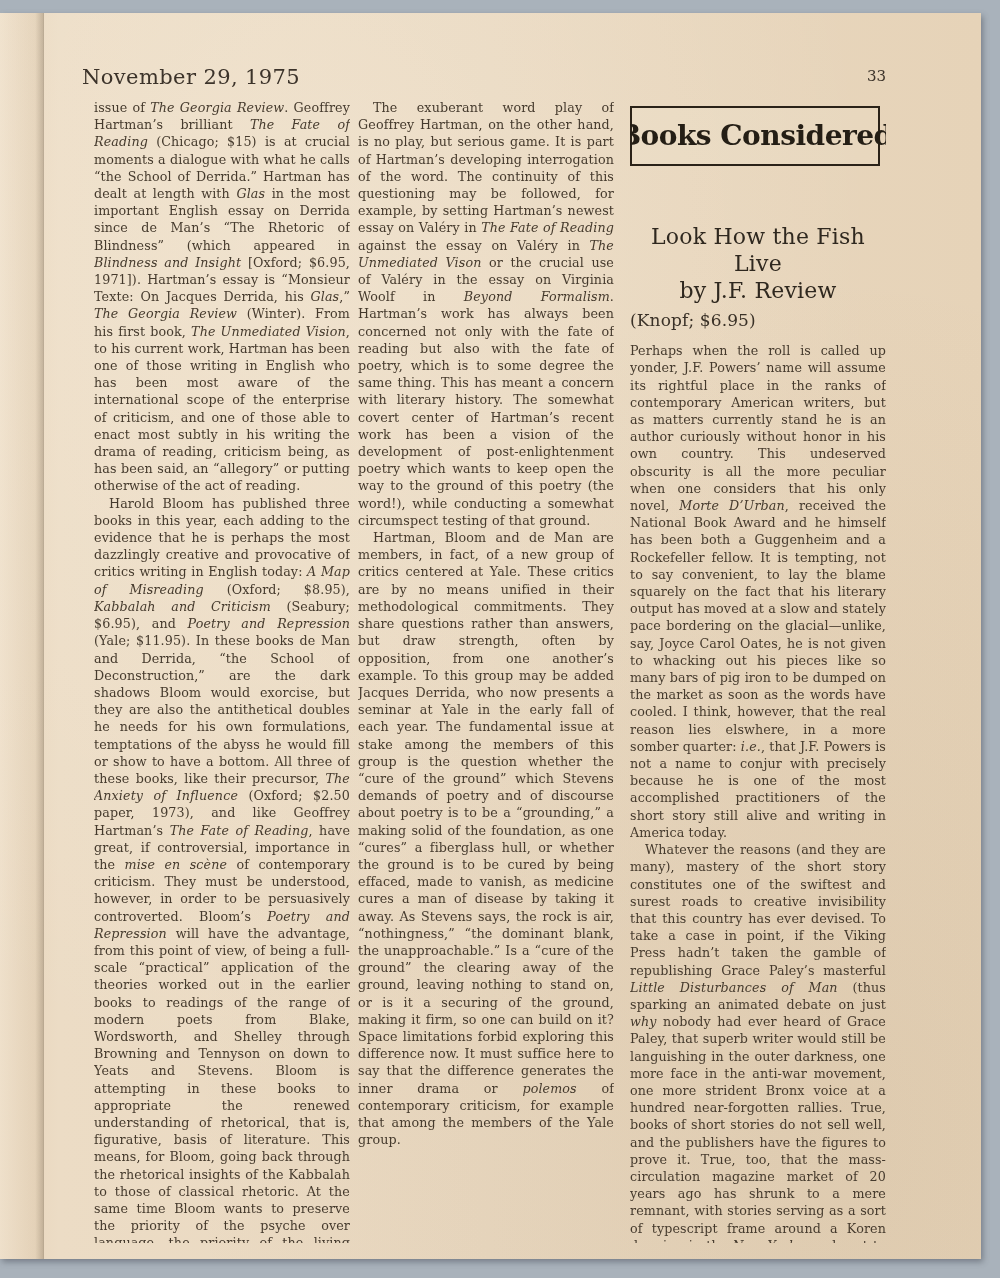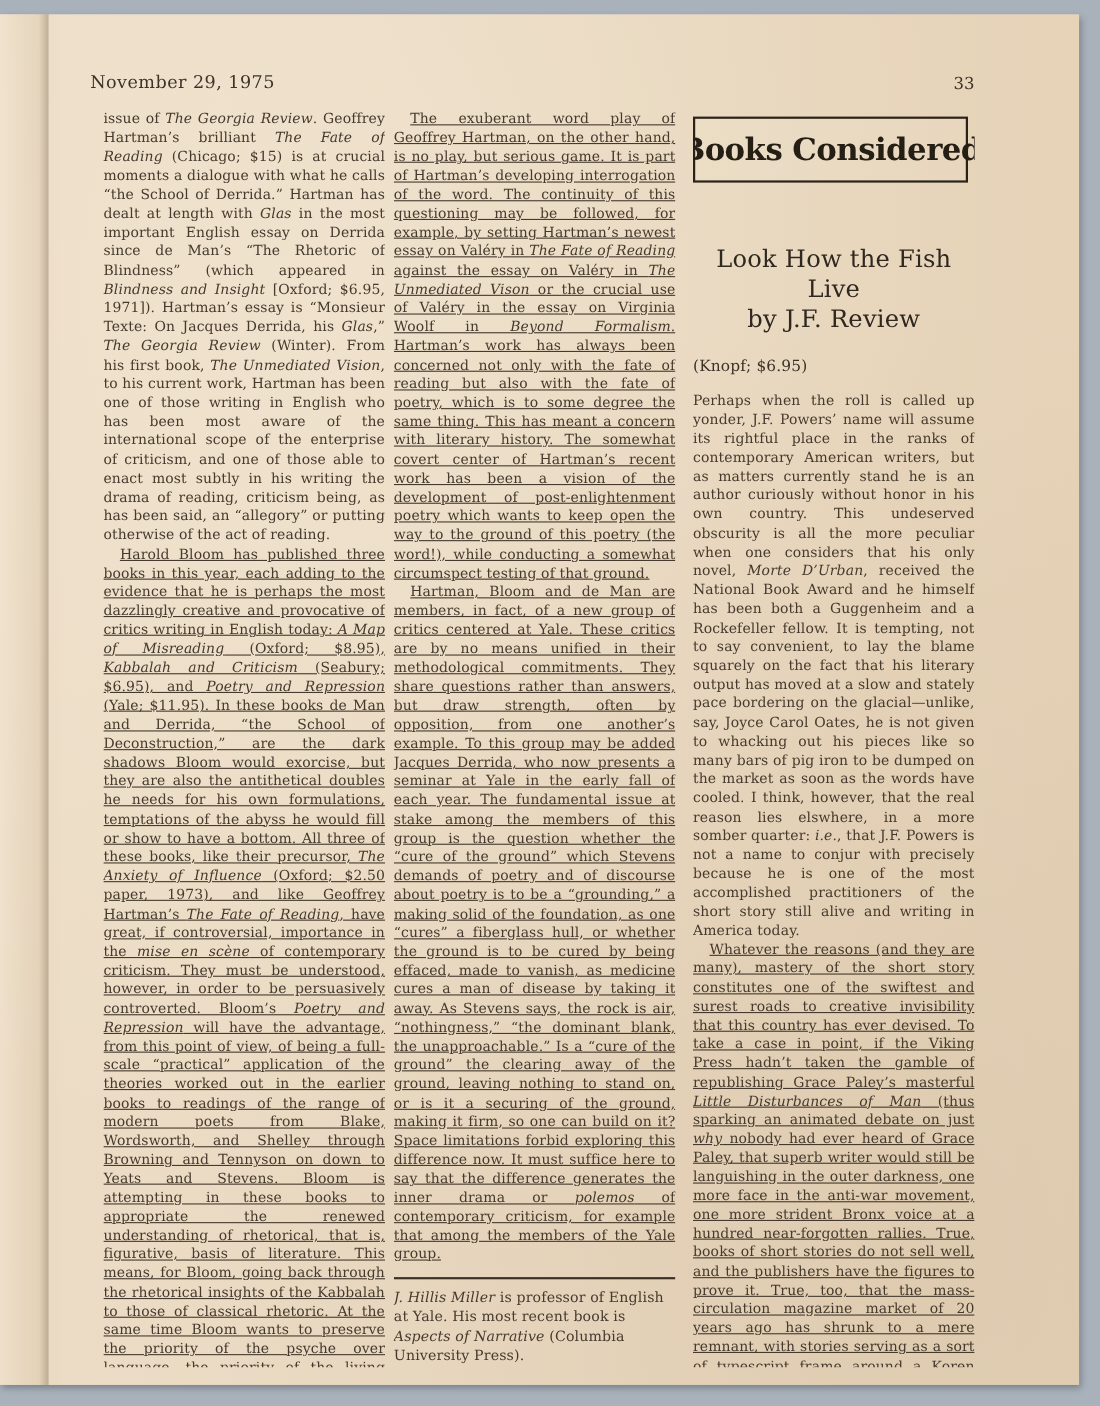--- a/index.html
+++ b/index.html
@@ -19,57 +19,57 @@
       linear-gradient(90deg,#e6d3b9 0%,#ecdcc5 6%,#e9d8c0 50%,#e6d3b8 100%);
     box-shadow:2px 3px 6px rgba(60,65,75,0.45);
     color:#453a2d;
   }
   .page-edge{
     position:absolute;left:0;top:0;width:44px;height:100%;
     background:linear-gradient(90deg,rgba(255,248,235,0.35),rgba(185,160,125,0.12) 80%,rgba(90,70,45,0.28) 98%,rgba(60,45,25,0.35) 100%);
   }
   .header-date{
     position:absolute;left:82px;top:52px;
-    font-size:16px;letter-spacing:0.4px;color:#3c332a;
+    font-size:21px;letter-spacing:0.4px;color:#3c332a;
   }
   .page-number{
     position:absolute;top:54px;right:95px;
     font-size:15px;color:#3c332a;
   }
   .col{
     position:absolute;top:86px;width:256px;height:1144px;
     overflow:hidden;
     text-align:justify;
     font-size:12.7px;line-height:17.2px;letter-spacing:0.12px;
   }
   .col1{left:94px;}
   .col2{left:358px;}
   .col3{left:630px;}
   .col p{margin:0;}
-  p.indent{text-indent:15px;text-decoration:underline;}
+  p.indent{text-indent:15px;}
   .books-box{
     margin-top:7px;
     width:250px;height:60px;box-sizing:border-box;
     border:2.5px solid #2a2218;
     display:flex;align-items:center;justify-content:center;
     background:rgba(255,250,240,0.08);
   }
   .books-box span{
     font-size:28px;font-weight:bold;color:#241e15;
     letter-spacing:-0.5px;white-space:nowrap;
     text-align:left;
   }
   .review-title{
     margin:57px 0 0 0;
     font-size:22px;font-weight:normal;line-height:27px;
     color:#2f281f;text-align:center;letter-spacing:0.2px;
   }
   .publisher{
-    margin-top:21px;margin-bottom:13px;
-    font-size:14px;color:#3a3127;text-align:left;
+    margin-top:8px;margin-bottom:13px;
+    font-size:17px;color:#3a3127;text-align:left;
   }
   .footnote{
     position:absolute;left:0;bottom:2px;width:256px;
     background:inherit;
   }
   .footnote-rule{
     border-top:2px solid #3a3128;
     margin-bottom:9px;width:256px;
   }
   .footnote p{
@@ -88,24 +88,20 @@
     <div class="page-number">33</div>
 
     <div class="col col1">
       <p>issue of <i>The Georgia Review</i>. Geoffrey Hartman’s brilliant <i>The Fate of Reading</i> (Chicago; $15) is at crucial moments a dialogue with what he calls “the School of Derrida.” Hartman has dealt at length with <i>Glas</i> in the most important English essay on Derrida since de Man’s “The Rhetoric of Blindness” (which appeared in <i>Blindness and Insight</i> [Oxford; $6.95, 1971]). Hartman’s essay is “Monsieur Texte: On Jacques Derrida, his <i>Glas</i>,” <i>The Georgia Review</i> (Winter). From his first book, <i>The Unmediated Vision</i>, to his current work, Hartman has been one of those writing in English who has been most aware of the international scope of the enterprise of criticism, and one of those able to enact most subtly in his writing the drama of reading, criticism being, as has been said, an “allegory” or putting otherwise of the act of reading.</p>
       <p class="indent">Harold Bloom has published three books in this year, each adding to the evidence that he is perhaps the most dazzlingly creative and provocative of critics writing in English today: <i>A Map of Misreading</i> (Oxford; $8.95), <i>Kabbalah and Criticism</i> (Seabury; $6.95), and <i>Poetry and Repression</i> (Yale; $11.95). In these books de Man and Derrida, “the School of Deconstruction,” are the dark shadows Bloom would exorcise, but they are also the antithetical doubles he needs for his own formulations, temptations of the abyss he would fill or show to have a bottom. All three of these books, like their precursor, <i>The Anxiety of Influence</i> (Oxford; $2.50 paper, 1973), and like Geoffrey Hartman’s <i>The Fate of Reading</i>, have great, if controversial, importance in the <i>mise en scène</i> of contemporary criticism. They must be understood, however, in order to be persuasively controverted. Bloom’s <i>Poetry and Repression</i> will have the advantage, from this point of view, of being a full-scale “practical” application of the theories worked out in the earlier books to readings of the range of modern poets from Blake, Wordsworth, and Shelley through Browning and Tennyson on down to Yeats and Stevens. Bloom is attempting in these books to appropriate the renewed understanding of rhetorical, that is, figurative, basis of literature. This means, for Bloom, going back through the rhetorical insights of the Kabbalah to those of classical rhetoric. At the same time Bloom wants to preserve the priority of the psyche over language, the priority of the living voice over writing. This is a neat trick if you can do it, and more power to him, since it is a question of power, of the energy which creates and sustains fictions,</p>
     </div>
 
     <div class="col col2">
       <p class="indent">The exuberant word play of Geoffrey Hartman, on the other hand, is no play, but serious game. It is part of Hartman’s developing interrogation of the word. The continuity of this questioning may be followed, for example, by setting Hartman’s newest essay on Valéry in <i>The Fate of Reading</i> against the essay on Valéry in <i>The Unmediated Vison</i> or the crucial use of Valéry in the essay on Virginia Woolf in <i>Beyond Formalism</i>. Hartman’s work has always been concerned not only with the fate of reading but also with the fate of poetry, which is to some degree the same thing. This has meant a concern with literary history. The somewhat covert center of Hartman’s recent work has been a vision of the development of post-enlightenment poetry which wants to keep open the way to the ground of this poetry (the word!), while conducting a somewhat circumspect testing of that ground.</p>
       <p class="indent">Hartman, Bloom and de Man are members, in fact, of a new group of critics centered at Yale. These critics are by no means unified in their methodological commitments. They share questions rather than answers, but draw strength, often by opposition, from one another’s example. To this group may be added Jacques Derrida, who now presents a seminar at Yale in the early fall of each year. The fundamental issue at stake among the members of this group is the question whether the “cure of the ground” which Stevens demands of poetry and of discourse about poetry is to be a “grounding,” a making solid of the foundation, as one “cures” a fiberglass hull, or whether the ground is to be cured by being effaced, made to vanish, as medicine cures a man of disease by taking it away. As Stevens says, the rock is air, “nothingness,” “the dominant blank, the unapproachable.” Is a “cure of the ground” the clearing away of the ground, leaving nothing to stand on, or is it a securing of the ground, making it firm, so one can build on it? Space limitations forbid exploring this difference now. It must suffice here to say that the difference generates the inner drama or <i>polemos</i> of contemporary criticism, for example that among the members of the Yale group.</p>
-      <div class="footnote">
-        <div class="footnote-rule"></div>
-        <p><i>J. Hillis Miller</i> is professor of English at Yale. His most recent book is <i>Aspects of Narrative</i> (Columbia University Press).</p>
-      </div>
     </div>
 
     <div class="col col3">
       <div class="books-box">
         <span>Books Considered</span>
       </div>
       <h2 class="review-title">
         <span>Look How the Fish Live</span><br>
         <span>by J.F. Review</span>
       </h2>

